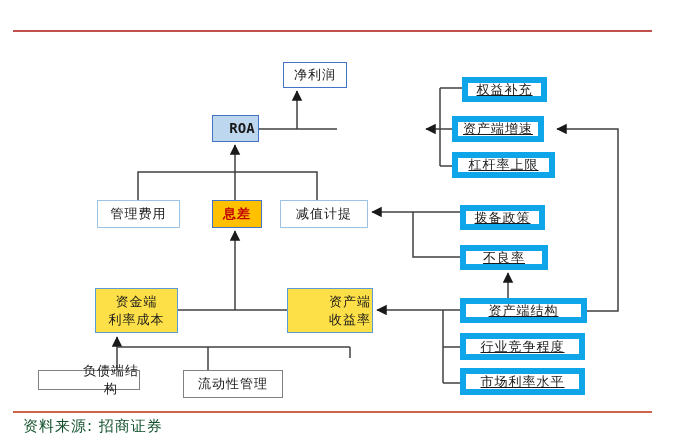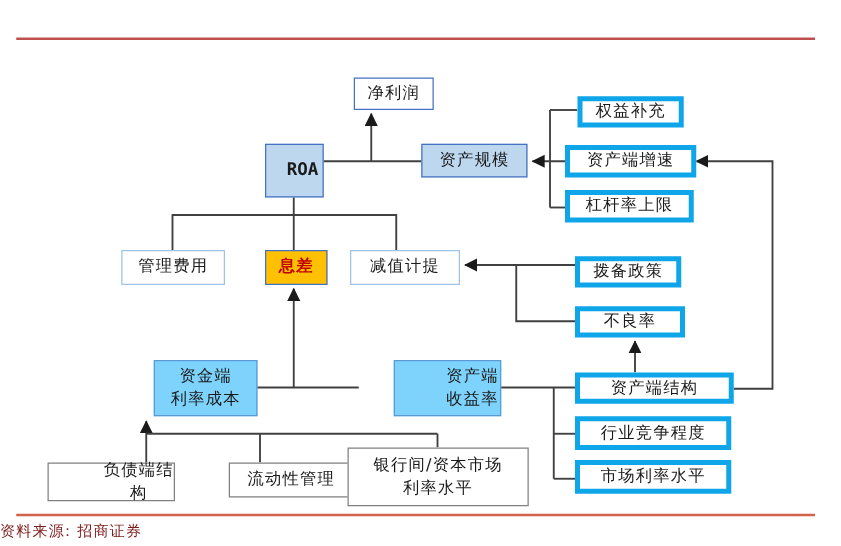--- a/index.html
+++ b/index.html
@@ -1,29 +1,29 @@
 <!DOCTYPE html>
 <html><head>
 <meta charset="utf-8">
 <style>
   html,body{margin:0;padding:0;background:#ffffff;font-family:"DejaVu Sans","Liberation Sans",sans-serif;}
   #canvas{position:relative;width:673px;height:437px;background:#ffffff;overflow:hidden;}
   #fig-title{position:absolute;left:13px;top:7px;font-size:14px;font-weight:bold;color:#c0504d;letter-spacing:1px;}
   #title-rule{position:absolute;left:13px;top:30px;width:639px;height:2px;background:#c0504d;}
   #bottom-rule{position:absolute;left:13px;top:411px;width:639px;height:2px;background:#d16349;}
-  #source-note{position:absolute;left:0;top:417px;font-size:12px;color:#7f1d1d;letter-spacing:1px;}
+  #source-note{position:absolute;left:23px;top:417px;font-size:15px;color:#14532d;letter-spacing:1px;}
   svg#connectors{position:absolute;left:0;top:0;}
   .box{position:absolute;display:flex;align-items:center;justify-content:center;text-align:center;
        box-sizing:border-box;background:#ffffff;border:1.5px solid #4472c4;color:#1a1a1a;
        font-size:13px;line-height:1.35;white-space:pre-line;letter-spacing:1px;}
   .blue-fill{background:#bdd7ee;border-color:#4472c4;}
   .lightblue-border{border-color:#9dc3e6;}
   .orange{background:#ffc000;border-color:#4472c4;color:#c00000;font-weight:bold;}
-  .green{background:#7dd3fc;border-color:#5b9bd5;margin-left:28px;}
-  .gray-border{border:4px solid #0ea5e9;}
+  .green{background:#fde047;border-color:#5b9bd5;}
+  .gray-border{border:6px solid #0ea5e9;text-decoration:underline;}
   .dark-border{border:1px solid #808080;}
   .roa-font{font-family:"DejaVu Sans Mono","Liberation Mono",monospace;font-weight:bold;font-size:14px;letter-spacing:0;}
 </style>
 </head>
 <body>
 
 <div id="canvas">
 
   <div id="title-rule"></div>
 
@@ -54,27 +54,26 @@
       <path d="M587,311 L618,311 L618,129 L557,129" marker-end="url(#arr)"></path>
       <path d="M117,370 L117,337" marker-end="url(#arr)"></path>
       <path d="M117,347 L350,347"></path>
       <path d="M208,347 L208,370"></path>
       <path d="M350,347 L350,358"></path>
     </g>
   </svg>
 
   <div class="box" style="left:283px;top:62px;width:64px;height:26px;">净利润</div>
 
-  <div class="box blue-fill roa-font" style="left:212px;top:115px;width:47px;height:43px;padding-left:13px;">ROA</div>
+  <div class="box blue-fill roa-font" style="left:212px;top:115px;width:47px;height:27px;padding-left:13px;">ROA</div>
 
-  <div class="box blue-fill" style="left:337px;top:115px;width:85px;height:27px;">资产规模</div>
 
   <div class="box gray-border" style="left:462px;top:77px;width:85px;height:25px;">权益补充</div>
 
-  <div class="box gray-border" style="left:452px;top:116px;width:105px;height:26px;">资产端增速</div>
+  <div class="box gray-border" style="left:452px;top:116px;width:92px;height:26px;">资产端增速</div>
 
   <div class="box gray-border" style="left:452px;top:152px;width:103px;height:26px;">杠杆率上限</div>
 
   <div class="box lightblue-border" style="left:97px;top:200px;width:83px;height:28px;">管理费用</div>
 
   <div class="box orange" style="left:212px;top:200px;width:50px;height:28px;">息差</div>
 
   <div class="box lightblue-border" style="left:280px;top:200px;width:88px;height:28px;">减值计提</div>
 
   <div class="box gray-border" style="left:460px;top:205px;width:85px;height:25px;">拨备政策</div>
@@ -86,23 +85,21 @@
 
   <div class="box green" style="left:287px;top:288px;width:86px;height:45px;padding-left:40px;">资产端
 收益率</div>
 
   <div class="box gray-border" style="left:460px;top:298px;width:127px;height:25px;">资产端结构</div>
 
   <div class="box gray-border" style="left:460px;top:333px;width:125px;height:27px;">行业竞争程度</div>
 
   <div class="box gray-border" style="left:460px;top:368px;width:125px;height:27px;">市场利率水平</div>
 
-  <div class="box dark-border" style="left:38px;top:370px;width:102px;height:31px;padding-left:44px;">负债端结构</div>
+  <div class="box dark-border" style="left:38px;top:370px;width:102px;height:20px;padding-left:44px;">负债端结构</div>
 
   <div class="box dark-border" style="left:158px;top:370px;width:100px;height:28px;margin-left:25px;">流动性管理</div>
 
-  <div class="box dark-border" style="left:278px;top:358px;width:145px;height:47px;">银行间/资本市场
-利率水平</div>
 
   <div id="bottom-rule"></div>
   <div id="source-note">资料来源: 招商证券</div>
 
 </div>
 
 </body></html>

